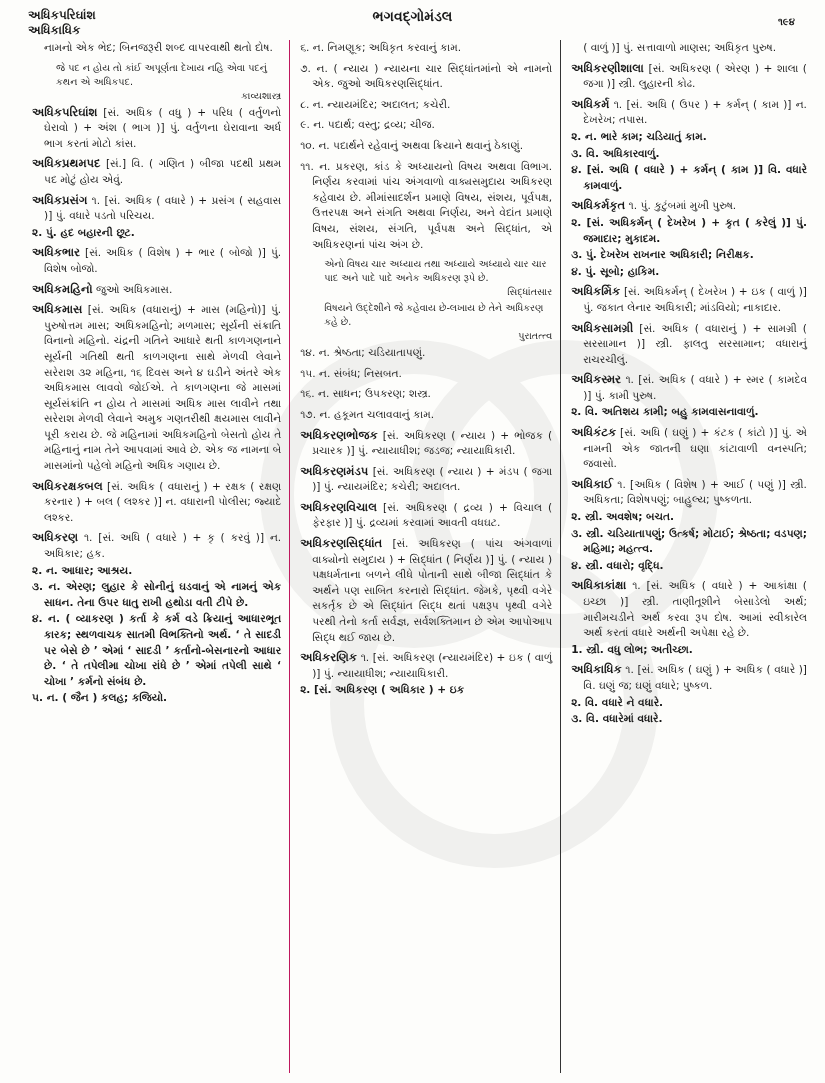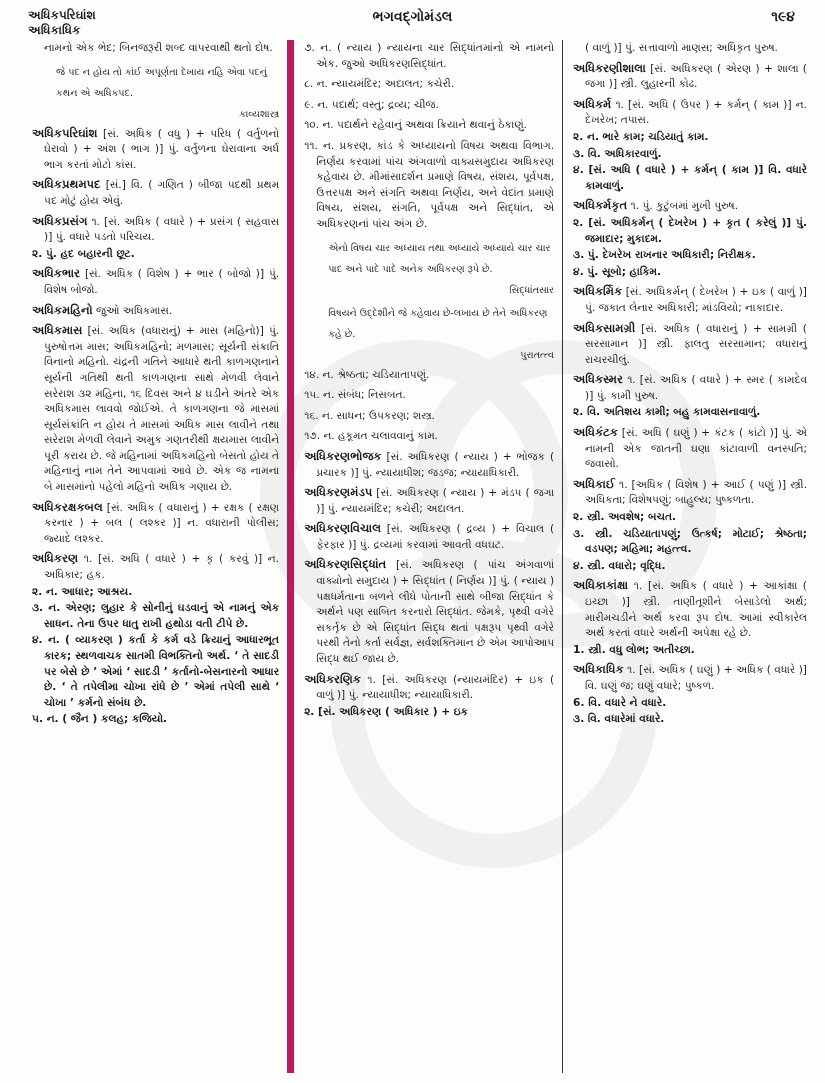--- a/index.html
+++ b/index.html
@@ -21,40 +21,40 @@
     position: absolute; top: 6px; left: 0; right: 0; height: 36px;
   }
   .guide {
     position: absolute; left: 28px; top: 2px; font-size: 12px; font-weight: bold; line-height: 15px;
   }
   .running-title {
     position: absolute; left: 0; right: 0; top: 2px; text-align: center;
     font-size: 14px; font-weight: bold;
   }
   .page-num {
-    position: absolute; right: 30px; top: 2px; font-size: 14px; font-weight: bold;
+    position: absolute; right: 30px; top: 10px; font-size: 10px; font-weight: bold;
   }
   .columns {
     position: absolute; top: 40px; left: 22px; right: 10px; bottom: 10px;
     display: flex;
   }
   .col {
     padding: 0 8px 0 10px;
     font-size: 10.6px; line-height: 15.6px;
     overflow: hidden;
   }
-  .col-1 { width: 262px; border-right: 7px solid #be185d; }
+  .col-1 { width: 262px; border-right: 1px solid #be185d; }
   .col-2 { width: 265px; border-right: 1px solid #333; }
   .col-3 { width: 248px; }
   .entry { margin-bottom: 5px; padding-left: 12px; text-indent: -12px; text-align: justify; }
   .entry.cont { padding-left: 12px; text-indent: 0; }
   .hw { font-weight: bold; font-size: 11.6px; }
   .sense { margin-top: 1px; font-weight: bold; }
   .quote {
-    font-size: 9.6px; line-height: 21px; padding-left: 24px; text-indent: 0;
+    font-size: 9.6px; line-height: 14px; padding-left: 24px; text-indent: 0;
     margin: 2px 0 2px;
   }
   .quote .src { display: block; text-align: right; }
 </style>
 </head>
 <body>
 
 <div class="watermark">
   <div style="left:0;top:40px;width:240px;height:240px;"></div>
   <div style="left:150px;top:40px;width:240px;height:240px;"></div>
@@ -85,20 +85,21 @@
         <div class="entry"><span class="hw">અધિકભાર</span> <span>[સં. અધિક ( વિશેષ ) + ભાર ( બોજો )] પું. વિશેષ બોજો.</span></div>
         <div class="entry"><span class="hw">અધિકમહિનો</span> <span>જુઓ અધિકમાસ.</span></div>
         <div class="entry"><span class="hw">અધિકમાસ</span> <span>[સં. અધિક (વધારાનું) + માસ (મહિનો)] પું. પુરુષોત્તમ માસ; અધિકમહિનો; મળમાસ; સૂર્યની સંક્રાતિ વિનાનો મહિનો. ચંદ્રની ગતિને આધારે થતી કાળગણનાને સૂર્યની ગતિથી થતી કાળગણના સાથે મેળવી લેવાને સરેરાશ ૩૨ મહિના, ૧૬ દિવસ અને ૪ ઘડીને અંતરે એક અધિકમાસ લાવવો જોઈએ. તે કાળગણના જે માસમાં સૂર્યસંક્રાંતિ ન હોય તે માસમાં અધિક માસ લાવીને તથા સરેરાશ મેળવી લેવાને અમુક ગણતરીથી ક્ષયમાસ લાવીને પૂરી કરાય છે. જે મહિનામાં અધિકમહિનો બેસતો હોય તે મહિનાનું નામ તેને આપવામાં આવે છે. એક જ નામના બે માસમાંનો પહેલો મહિનો અધિક ગણાય છે.</span></div>
         <div class="entry"><span class="hw">અધિકરક્ષકબલ</span> <span>[સં. અધિક ( વધારાનું ) + રક્ષક ( રક્ષણ કરનાર ) + બલ ( લશ્કર )] ન. વધારાની પોલીસ; જ્યાદે લશ્કર.</span></div>
         <div class="entry"><span class="hw">અધિકરણ</span> <span>૧. [સં. અધિ ( વધારે ) + કૃ ( કરવું )] ન. અધિકાર; હક.</span><div class="sense">૨. ન. આધાર; આશ્રય.</div><div class="sense">૩. ન. એરણ; લુહાર કે સોનીનું ઘડવાનું એ નામનું એક સાધન. તેના ઉપર ધાતુ રાખી હથોડા વતી ટીપે છે.</div><div class="sense">૪. ન. ( વ્યાકરણ ) કર્તા કે કર્મ વડે ક્રિયાનું આધારભૂત કારક; સ્થળવાચક સાતમી વિભક્તિનો અર્થ. ‘ તે સાદડી પર બેસે છે ’ એમાં ‘ સાદડી ’ કર્તાનો-બેસનારનો આધાર છે. ‘ તે તપેલીમા ચોખા રાંધે છે ’ એમાં તપેલી સાથે ‘ ચોખા ’ કર્મનો સંબંધ છે.</div><div class="sense">૫. ન. ( જૈન ) કલહ; કજિયો.</div></div>
       </div>
   </div>
 
   <div class="col col-2">
     <div id="c2-top">
+        <div class="entry">૬. ન. નિમણૂક; અધિકૃત કરવાનું કામ.</div>
         <div class="entry">૭. ન. ( ન્યાય ) ન્યાયના ચાર સિદ્ધાંતમાંનો એ નામનો એક. જુઓ અધિકરણસિદ્ધાંત.</div>
         <div class="entry">૮. ન. ન્યાયમંદિર; અદાલત; કચેરી.</div>
         <div class="entry">૯. ન. પદાર્થ; વસ્તુ; દ્રવ્ય; ચીજ.</div>
         <div class="entry">૧૦. ન. પદાર્થને રહેવાનું અથવા ક્રિયાને થવાનું ઠેકાણું.</div>
         <div class="entry">૧૧. ન. પ્રકરણ, કાંડ કે અધ્યાયનો વિષય અથવા વિભાગ. નિર્ણય કરવામાં પાંચ અંગવાળો વાક્યસમુદાય અધિકરણ કહેવાય છે. મીમાંસાદર્શન પ્રમાણે વિષય, સંશય, પૂર્વપક્ષ, ઉત્તરપક્ષ અને સંગતિ અથવા નિર્ણય, અને વેદાંત પ્રમાણે વિષય, સંશય, સંગતિ, પૂર્વપક્ષ અને સિદ્ધાંત, એ અધિકરણનાં પાંચ અંગ છે.</div>
       </div>
     <div class="quote">
       <span>એનો વિષય ચાર અધ્યાય તથા અધ્યાયે અધ્યાયે ચાર ચાર પાદ અને પાદે પાદે અનેક અધિકરણ રૂપે છે.</span>
       <span class="src">સિદ્ધાંતસાર</span>
     </div>
@@ -126,16 +127,16 @@
     <div id="c3-entries">
         <div class="entry"><span class="hw">અધિકરણીશાલા</span> <span>[સં. અધિકરણ ( એરણ ) + શાલા ( જગા )] સ્ત્રી. લુહારની કોઢ.</span></div>
         <div class="entry"><span class="hw">અધિકર્મ</span> <span>૧. [સં. અધિ ( ઉપર ) + કર્મન્ ( કામ )] ન. દેખરેખ; તપાસ.</span><div class="sense">૨. ન. ભારે કામ; ચડિયાતું કામ.</div><div class="sense">૩. વિ. અધિકારવાળું.</div><div class="sense">૪. [સં. અધિ ( વધારે ) + કર્મન્ ( કામ )] વિ. વધારે કામવાળું.</div></div>
         <div class="entry"><span class="hw">અધિકર્મકૃત</span> <span>૧. પું. કુટુંબમાં મુખી પુરુષ.</span><div class="sense">૨. [સં. અધિકર્મન્ ( દેખરેખ ) + કૃત ( કરેલું )] પું. જમાદાર; મુકાદમ.</div><div class="sense">૩. પું. દેખરેખ રાખનાર અધિકારી; નિરીક્ષક.</div><div class="sense">૪. પું. સૂબો; હાકિમ.</div></div>
         <div class="entry"><span class="hw">અધિકર્મિક</span> <span>[સં. અધિકર્મન્ ( દેખરેખ ) + ઇક ( વાળું )] પું. જકાત લેનાર અધિકારી; માંડવિયો; નાકાદાર.</span></div>
         <div class="entry"><span class="hw">અધિકસામગ્રી</span> <span>[સં. અધિક ( વધારાનું ) + સામગ્રી ( સરસામાન )] સ્ત્રી. ફાલતુ સરસામાન; વધારાનું રાચરચીલું.</span></div>
         <div class="entry"><span class="hw">અધિકસ્મર</span> <span>૧. [સં. અધિક ( વધારે ) + સ્મર ( કામદેવ )] પું. કામી પુરુષ.</span><div class="sense">૨. વિ. અતિશય કામી; બહુ કામવાસનાવાળું.</div></div>
         <div class="entry"><span class="hw">અધિકંટક</span> <span>[સં. અધિ ( ઘણું ) + કંટક ( કાંટો )] પું. એ નામની એક જાતની ઘણા કાંટાવાળી વનસ્પતિ; જવાસો.</span></div>
         <div class="entry"><span class="hw">અધિકાઈ</span> <span>૧. [અધિક ( વિશેષ ) + આઈ ( પણું )] સ્ત્રી. અધિકતા; વિશેષપણું; બાહુલ્ય; પુષ્કળતા.</span><div class="sense">૨. સ્ત્રી. અવશેષ; બચત.</div><div class="sense">૩. સ્ત્રી. ચડિયાતાપણું; ઉત્કર્ષ; મોટાઈ; શ્રેષ્ઠતા; વડપણ; મહિમા; મહત્ત્વ.</div><div class="sense">૪. સ્ત્રી. વધારો; વૃદ્ધિ.</div></div>
         <div class="entry"><span class="hw">અધિકાકાંક્ષા</span> <span>૧. [સં. અધિક ( વધારે ) + આકાંક્ષા ( ઇચ્છા )] સ્ત્રી. તાણીતૂશીને બેસાડેલો અર્થ; મારીમચડીને અર્થ કરવા રૂપ દોષ. આમાં સ્વીકારેલ અર્થ કરતાં વધારે અર્થની અપેક્ષા રહે છે.</span><div class="sense">1. સ્ત્રી. વધુ લોભ; અતીચ્છા.</div></div>
-        <div class="entry"><span class="hw">અધિકાધિક</span> <span>૧. [સં. અધિક ( ઘણું ) + અધિક ( વધારે )] વિ. ઘણું જ; ઘણું વધારે; પુષ્કળ.</span><div class="sense">6. વિ. વધારે ને વધારે.</div><div class="sense">૩. વિ. વધારેમાં વધારે.</div></div>
+        <div class="entry"><span class="hw">અધિકાધિક</span> <span>૧. [સં. અધિક ( ઘણું ) + અધિક ( વધારે )] વિ. ઘણું જ; ઘણું વધારે; પુષ્કળ.</span><div class="sense">૨. વિ. વધારે ને વધારે.</div><div class="sense">૩. વિ. વધારેમાં વધારે.</div></div>
       </div>
   </div>
 </div>
 
 </body></html>

